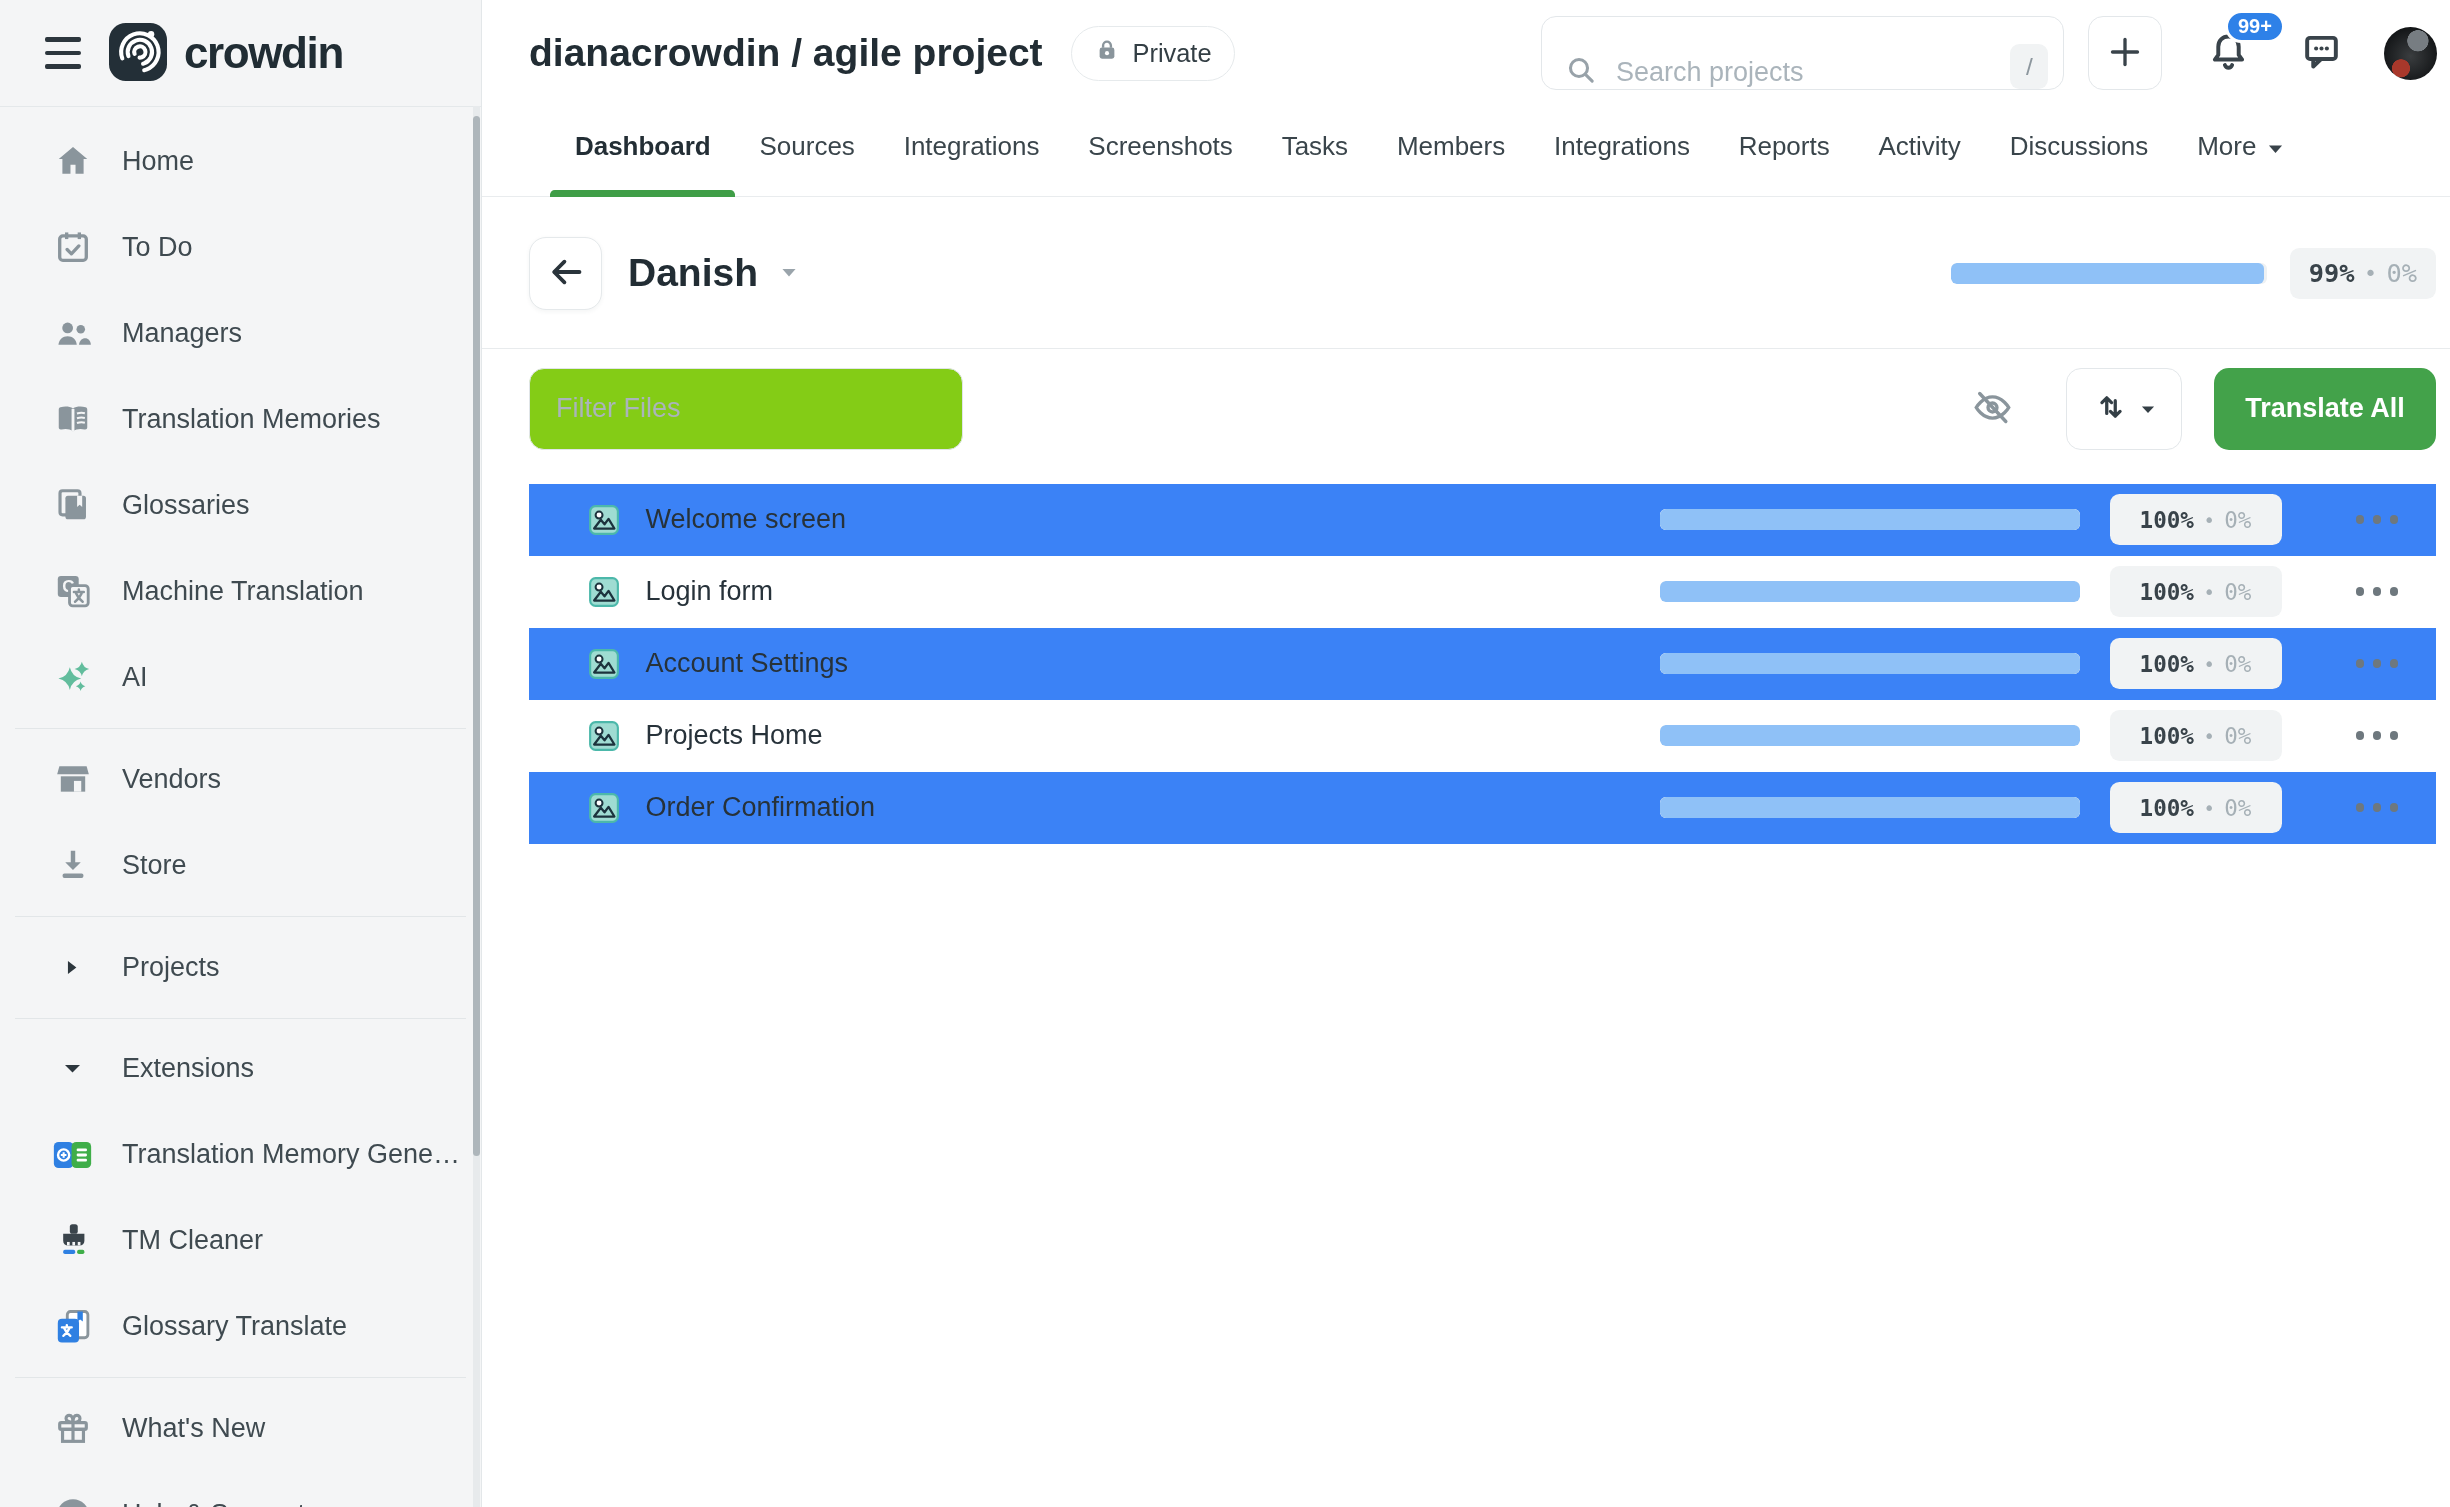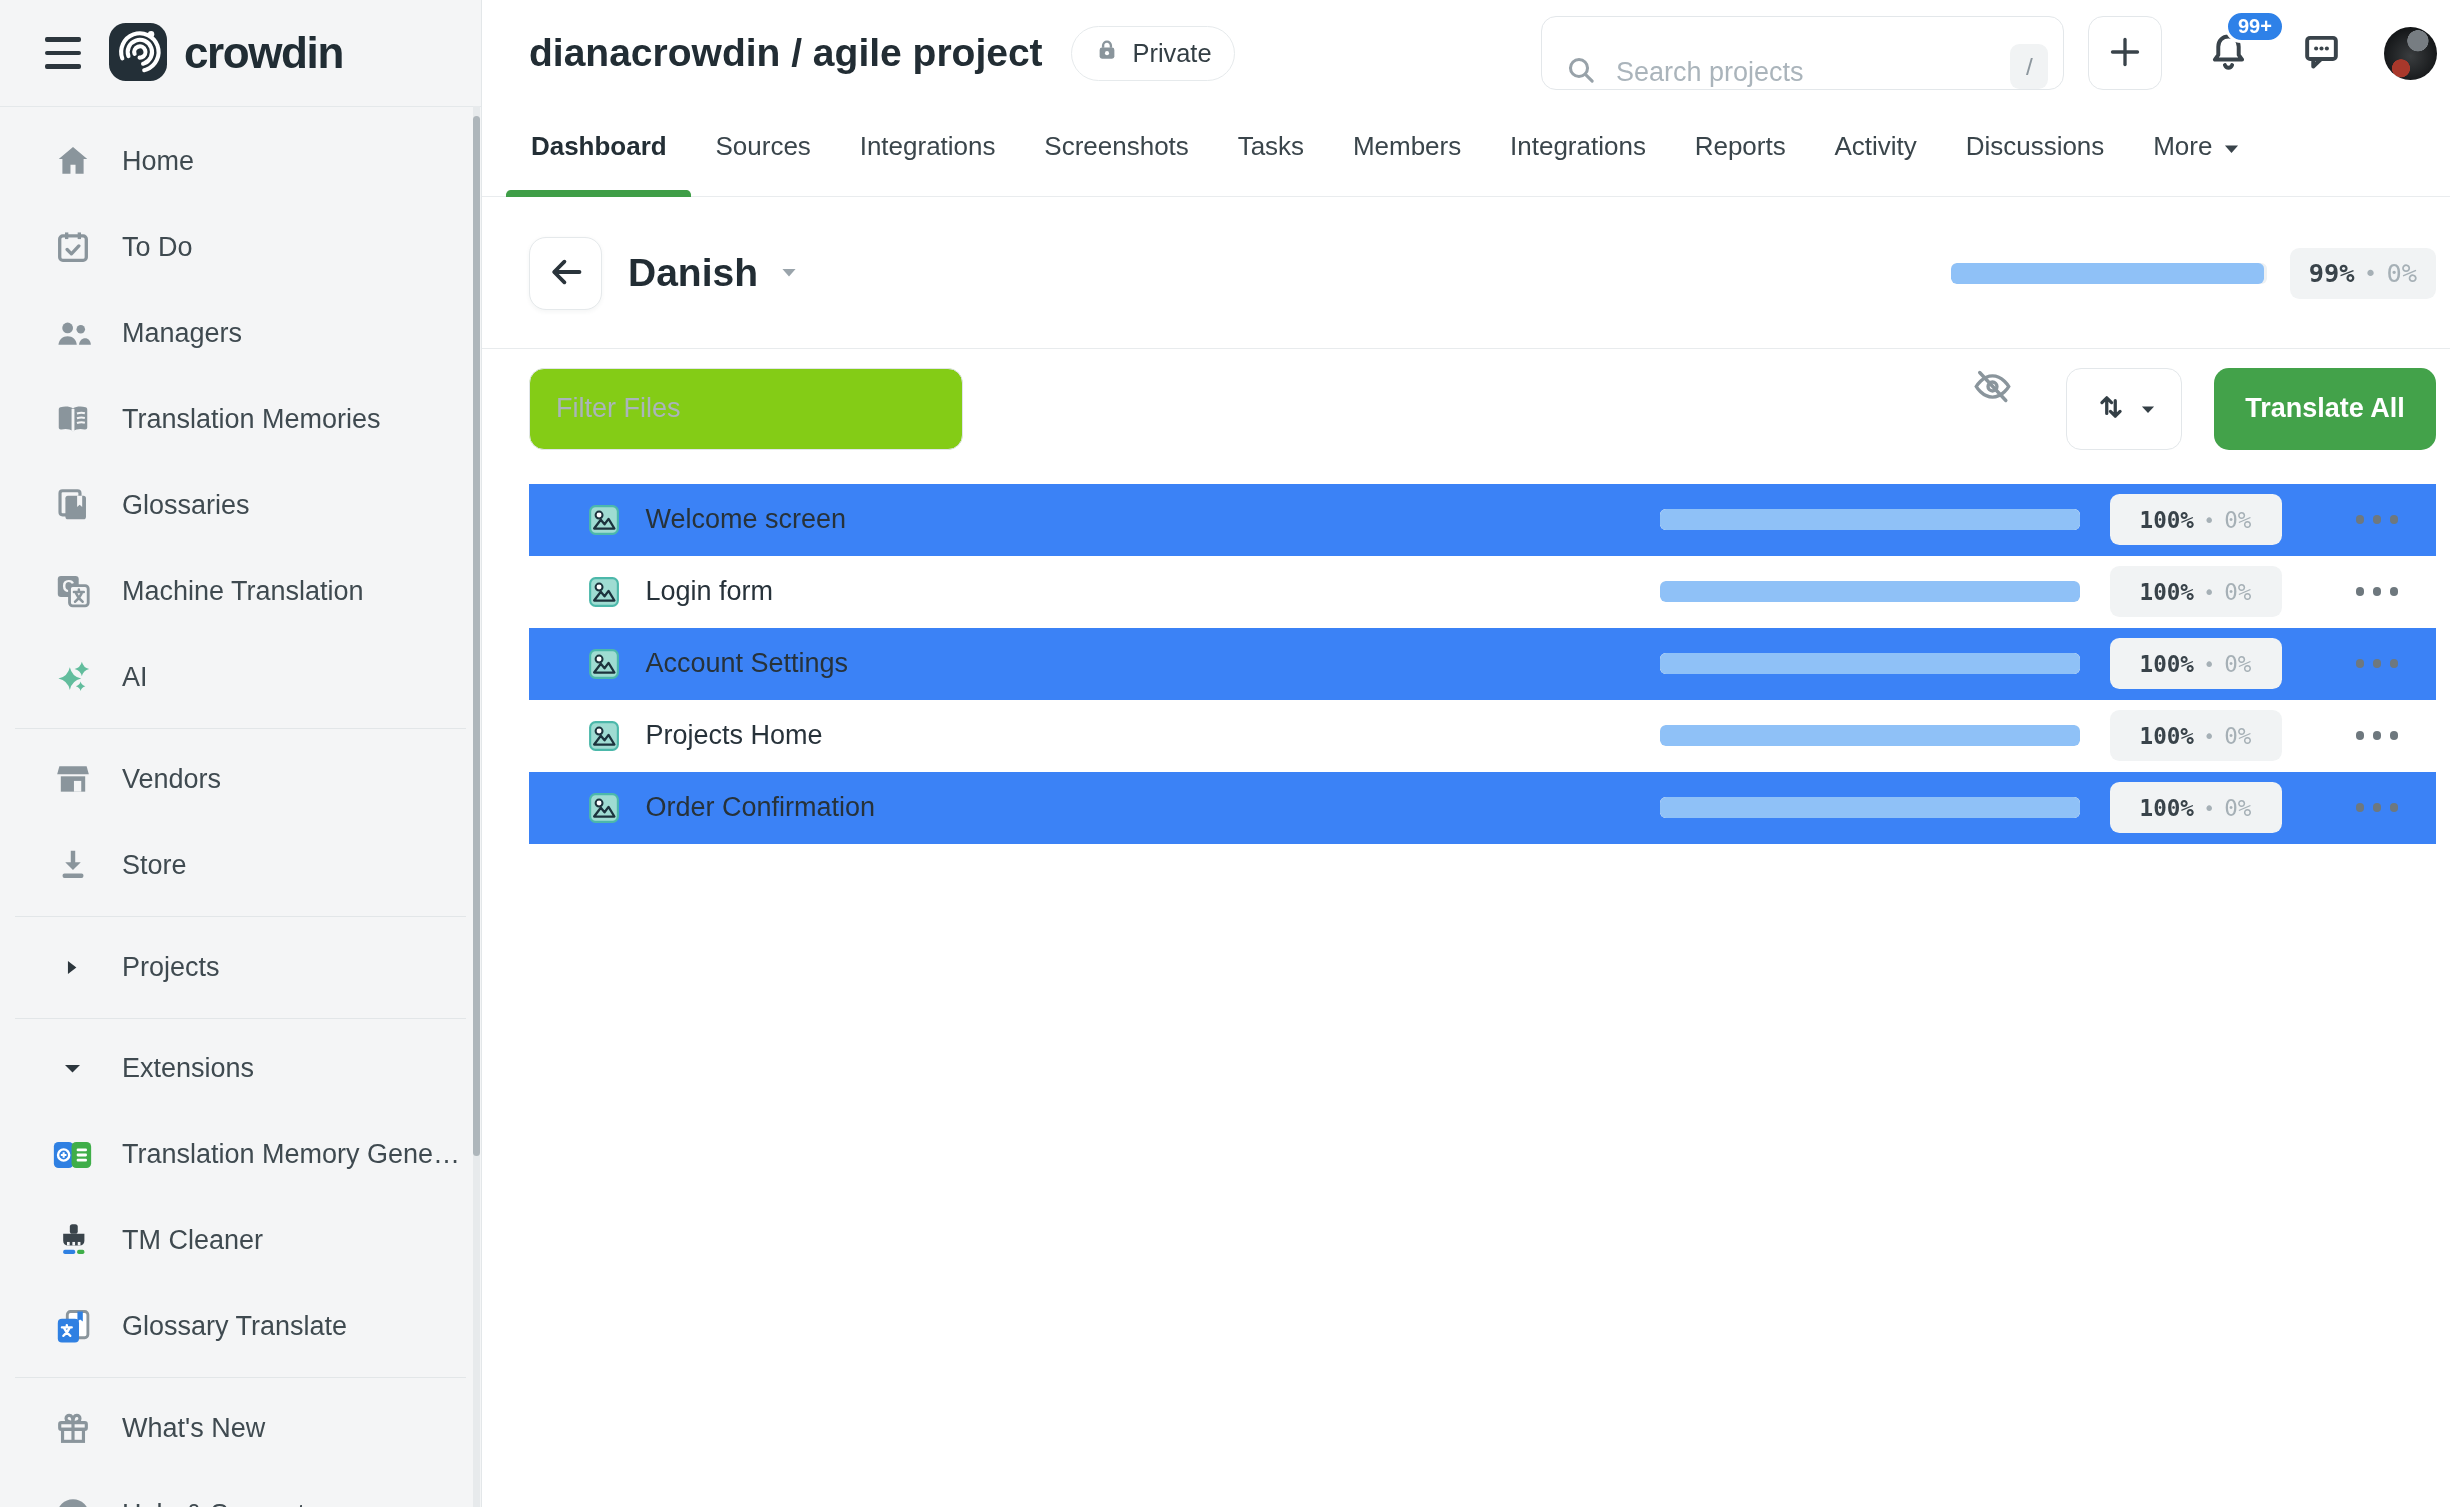--- a/index.html
+++ b/index.html
@@ -36,40 +36,40 @@
   .notif-badge{position:absolute;top:-15px;left:24.5px;background:#2e81e8;color:#fff;font-size:20px;font-weight:700;padding:3.8px 10.4px;border-radius:941px;border:3.8px solid #fff;line-height:1;}
   .chat-wrap{margin-left:38px;width:53px;height:53px;display:flex;align-items:center;justify-content:center;cursor:pointer;}
   .avatar{margin-left:36px;width:53px;height:53px;border-radius:50%;cursor:pointer;
     background:
       radial-gradient(circle at 32% 78%, #a8382b 0 16%, rgba(0,0,0,0) 17%),
       radial-gradient(circle at 64% 26%, #777d82 0 20%, rgba(0,0,0,0) 21%),
       radial-gradient(circle at 50% 55%, #3a3d3f, #101214 78%);}
 
   .tabs{display:flex;gap:45px;padding:0 13px 0 47px;border-bottom:1.9px solid #e9ecee;}
   .tab{font-size:26px;color:#3a454b;padding:24.5px 1.9px 34px;position:relative;cursor:pointer;display:flex;align-items:center;gap:11.3px;white-space:nowrap;}
-  .tab.active{font-weight:700;color:#232e35;}
+  .tab.active{font-weight:700;color:#232e35;margin-left:44px;}
   .tab.active::after{content:"";position:absolute;left:-22.6px;right:-22.6px;bottom:-1.9px;height:7.5px;background:#3f9e47;border-radius:4.7px 4.7px 0 0;}
 
   .lang-row{display:flex;align-items:center;padding:40px 14px 38px 47px;border-bottom:0.9px solid #e8ebed;}
   .back-btn{width:73px;height:73px;border:1.9px solid #e5e9eb;border-radius:17px;background:#fff;display:flex;align-items:center;justify-content:center;cursor:pointer;box-shadow:0 1.9px 4.7px rgba(40,50,60,.05);box-sizing:border-box;}
   .lang-name{margin-left:26px;font-size:39px;font-weight:700;color:#222d34;}
   .lang-caret{margin-left:22.6px;cursor:pointer;display:flex;}
   .lang-right{margin-left:auto;display:flex;align-items:center;gap:22.6px;}
   .pbar{height:21px;background:#eef1f3;border-radius:5.7px;overflow:hidden;}
   .pbar-lang{width:316px;}
   .pbar-fill{height:100%;background:#8fc1f7;border-radius:5.7px;}
   .pct-badge{height:51px;background:#f1f3f4;border-radius:9.4px;display:flex;align-items:center;padding:0 19px;gap:9.4px;font-family:"DejaVu Sans Mono",monospace;white-space:nowrap;}
   .pct-main{font-size:25.4px;font-weight:700;color:#39434a;}
   .pct-dot{font-size:21.7px;color:#a6b0b6;}
   .pct-sub{font-size:25.4px;color:#a6b0b6;}
 
   .toolbar{display:flex;align-items:center;margin:19px 14px 0 47px;}
   .filter-input{width:434px;height:82px;border:1.9px solid #e0e5e8;border-radius:15px;padding:0 26px;font-size:27px;color:#333e44;font-family:"Liberation Sans",sans-serif;outline:none;box-sizing:border-box;background:#84cc16;}
   .filter-input::placeholder{color:#aab4bb;}
-  .toolbar-right{margin-left:auto;display:flex;align-items:flex-start;}
+  .toolbar-right{margin-left:auto;display:flex;align-items:center;}
   .eye-btn{width:41px;height:41px;display:flex;align-items:center;justify-content:center;cursor:pointer;}
   .sort-btn{margin-left:53px;width:116px;height:82px;border:1.9px solid #e3e7ea;border-radius:15px;background:#fff;display:flex;align-items:center;justify-content:center;gap:13px;cursor:pointer;box-sizing:border-box;}
   .translate-btn{margin-left:32px;width:222px;height:82px;background:#43a24a;color:#fff;font-size:27px;font-weight:700;border:none;border-radius:15px;cursor:pointer;font-family:"Liberation Sans",sans-serif;}
 
   .file-list{margin:34px 14px 0 47px;}
   .file-row{height:72px;display:flex;align-items:center;padding:0 38px 0 59px;cursor:pointer;}
   .file-row.odd{background:#3b82f6;}
   .file-icon{width:32px;height:32px;display:flex;}
   .file-name{margin-left:25.4px;font-size:27px;color:#27323a;white-space:nowrap;}
   .row-right{margin-left:auto;display:flex;align-items:center;}

